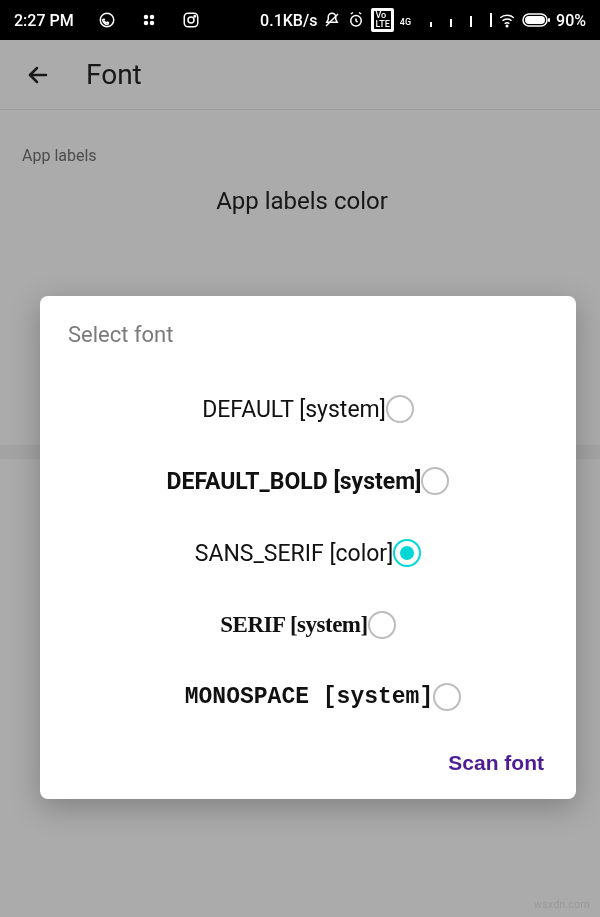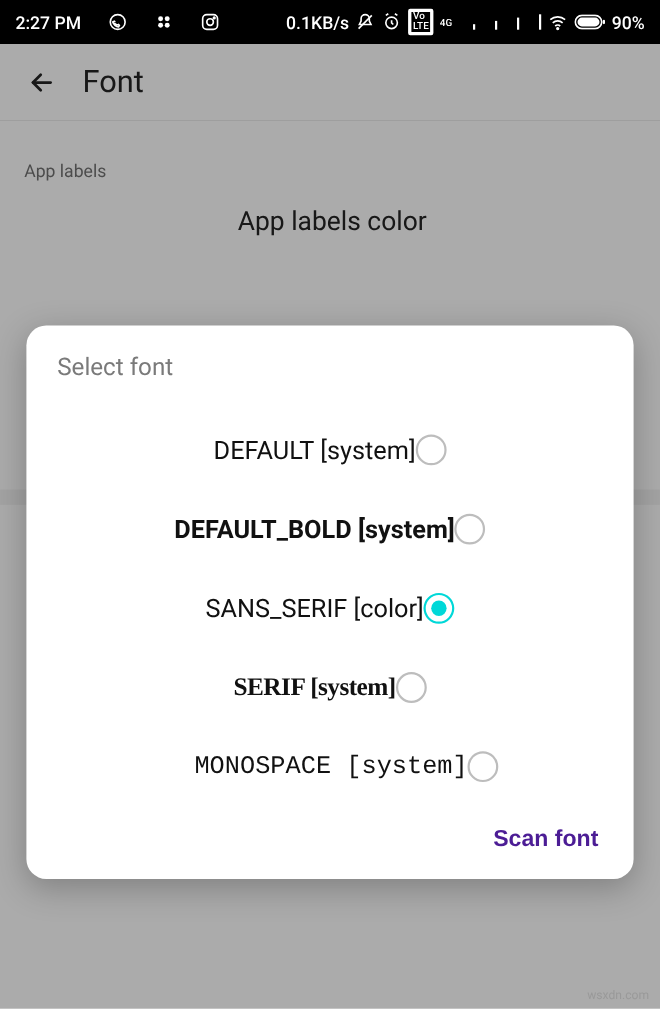--- a/index.html
+++ b/index.html
@@ -32,57 +32,57 @@
     }
     .dimmer {
       position: absolute;
       inset: 0;
       background: rgba(0,0,0,0.28);
       z-index: 5;
     }
     .header {
       display: flex;
       align-items: center;
-      gap: 25px;
+      gap: 36px;
       padding: 18px 18px 18px 26px;
       border-bottom: 1px solid rgba(0,0,0,0.08);
     }
     .back-btn { width: 24px; height: 24px; display:flex; align-items:center; justify-content:center; }
     .title { font-size: 28px; color: #222; font-weight: 400; }
     .section {
       padding: 36px 22px 10px 22px;
     }
     .section-label { font-size: 16px; color: #6a6a6a; margin-bottom: 14px; }
     .row { font-size: 24px; color: #222; padding: 8px 0 0 4px; text-align: center; }
     .bg-divider {
       height: 14px;
       background: #e2e2e2;
       margin-top: 220px;
     }
     .dialog {
       position: absolute;
-      left: 24px; right: 24px;
+      left: 40px; right: 24px;
       top: 256px;
       background: #fff;
-      border-radius: 18px;
+      border-radius: 8px;
       box-shadow: 0 8px 30px rgba(0,0,0,0.25);
       z-index: 10;
       padding: 26px 28px 18px 28px;
     }
     .dialog-title { font-size: 22px; color: #7a7a7a; margin-bottom: 26px; }
     .opt {
       display: flex;
       align-items: center;
       justify-content: center;
       padding: 22px 0;
     }
     .opt-label { font-size: 23px; color: #111; }
     .opt.bold .opt-label { font-weight: 700; }
     .opt.serif .opt-label { font-weight: 700; font-family: Georgia, 'Times New Roman', serif; letter-spacing: -0.5px; }
-    .opt.mono .opt-label { font-weight: 400; font-family: 'Courier New', monospace; margin-left: 30px; }
+    .opt.mono .opt-label { font-weight: 700; font-family: 'Courier New', monospace; margin-left: 30px; }
     .radio {
       width: 28px; height: 28px;
       border: 2.5px solid #bdbdbd;
       border-radius: 50%;
       display: flex; align-items: center; justify-content: center;
       flex-shrink: 0;
     }
     .radio.selected { border-color: #00d8d8; }
     .radio.selected::after {
       content: '';

